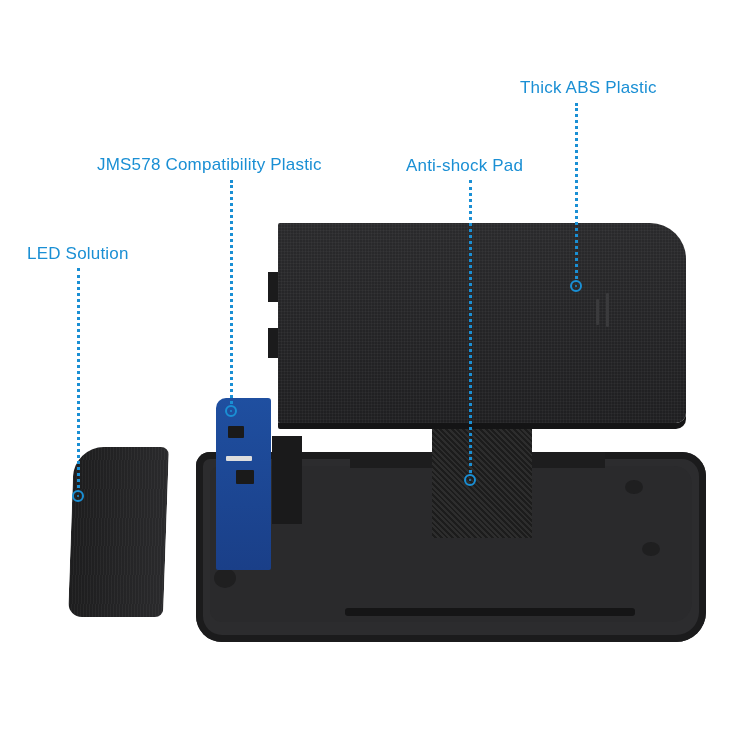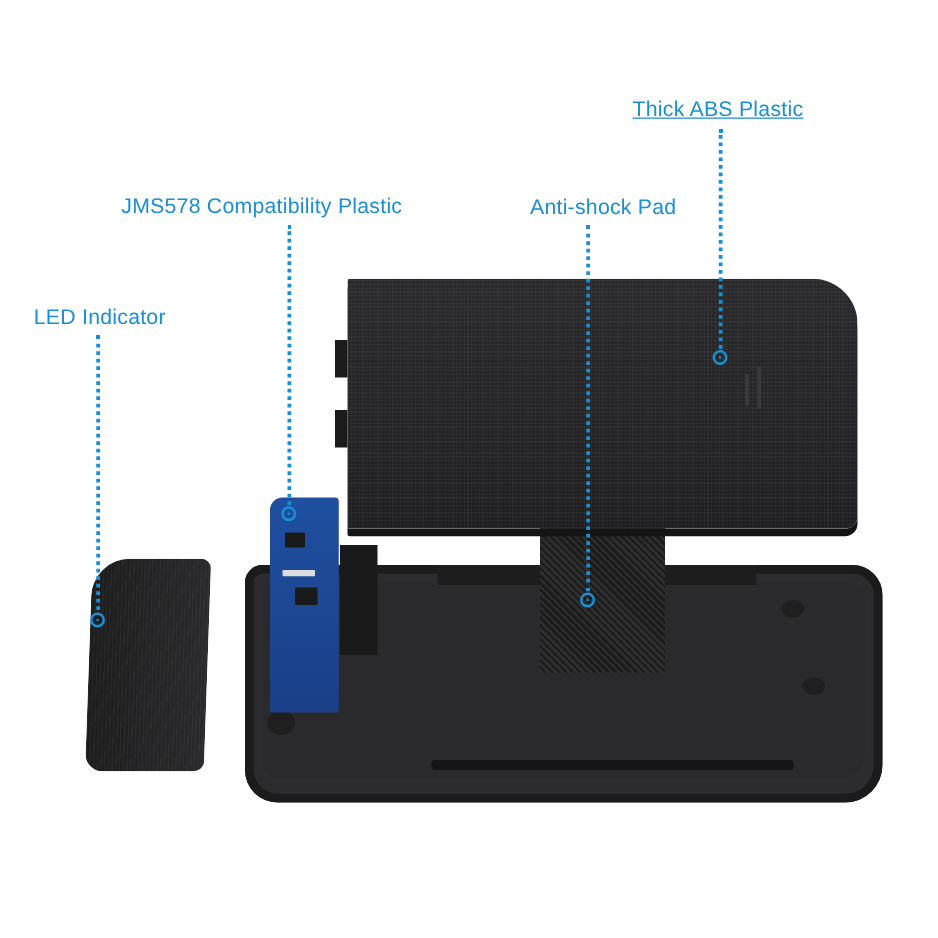--- a/index.html
+++ b/index.html
@@ -34,24 +34,24 @@
   .connector{position:absolute;left:272px;top:436px;width:30px;height:88px;background:#1a1a1b;}
 
   
   .cap{position:absolute;left:71px;top:447px;width:95px;height:170px;background:
       repeating-linear-gradient(90deg,rgba(255,255,255,0.04) 0 1px,transparent 1px 3px),
       linear-gradient(90deg,#1d1d1e,#2a2a2c);border-radius:30px 8px 8px 14px;transform:skewX(-2deg);}
 </style>
 </head>
 <body>
 
-<div class="label" style="left:506px;top:78px;text-decoration:underline;">Thick ABS Plastic</div>
+<div class="label" style="left:520px;top:78px;">Thick ABS Plastic</div>
 <div class="label" style="left:97px;top:155px;">JMS578 Compatibility Plastic</div>
-<div class="label" style="left:406px;top:156px;margin-left:18px;">Anti-shock Pad</div>
-<div class="label" style="left:27px;top:244px;">LED Indicator</div>
+<div class="label" style="left:406px;top:156px;">Anti-shock Pad</div>
+<div class="label" style="left:27px;top:244px;">LED Solution</div>
 
 <div class="base">
     <div class="base-floor"></div>
   </div>
 <div class="rail"></div>
 <div class="slot"></div>
 <div class="screwhole" style="left:625px;top:480px;"></div>
 <div class="screwhole" style="left:642px;top:542px;"></div>
 <div class="screwhole" style="left:214px;top:568px;width:22px;height:20px;"></div>
 

